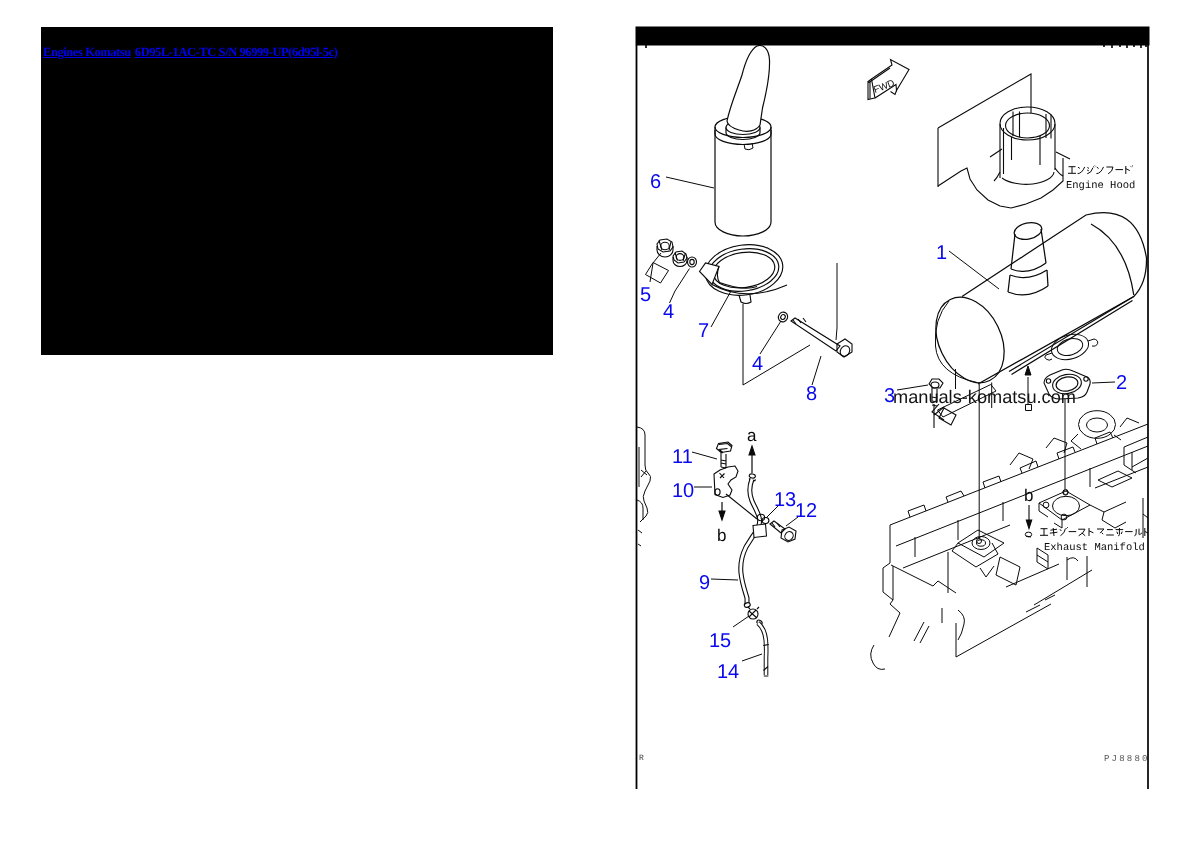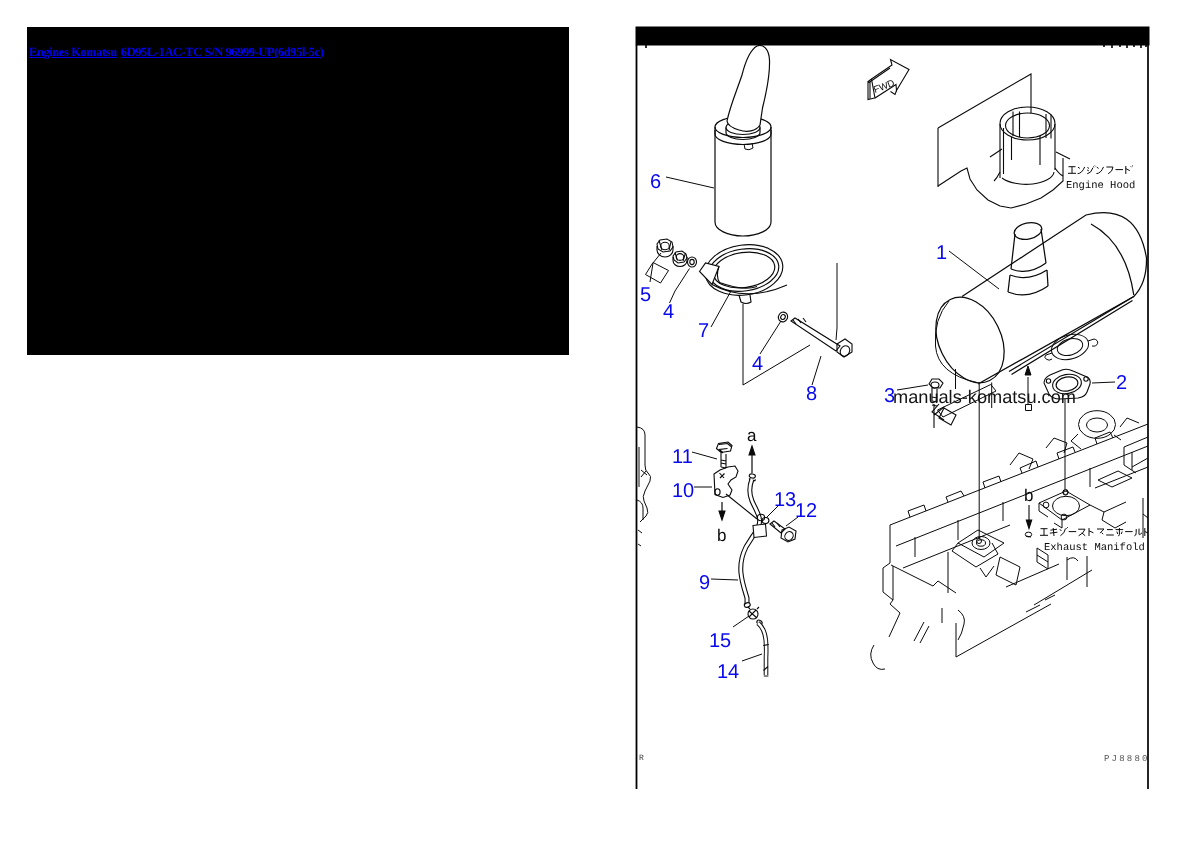--- a/index.html
+++ b/index.html
@@ -1,16 +1,16 @@
 <!DOCTYPE html>
 <html><head>
 <meta charset="utf-8">
 <style>
   html,body{margin:0;padding:0;background:#ffffff;width:1190px;height:842px;overflow:hidden;-webkit-font-smoothing:antialiased;text-rendering:geometricPrecision;}
-  #blackbox{position:absolute;left:27px;top:27px;width:512px;height:328px;background:#000000;will-change:transform;padding-left:30px;}
+  #blackbox{position:absolute;left:41px;top:27px;width:512px;height:328px;background:#000000;will-change:transform;}
   #blackbox a{font-family:"Liberation Serif",serif;font-weight:bold;font-size:12.5px;letter-spacing:-0.42px;color:#0000f2;text-decoration:underline;}
   #blackbox .t{position:absolute;left:2px;top:19px;line-height:12px;white-space:nowrap;}
   #diag{position:absolute;left:0;top:0;width:1190px;height:842px;will-change:transform;}
 </style>
 </head>
 <body>
 <div id="blackbox">
     <div class="t"><a href="#">Engines Komatsu</a> <a href="#">6D95L-1AC-TC S/N 96999-UP(6d95l-5c)</a></div>
   </div>
 <svg id="diag" viewBox="0 0 1190 842" xmlns="http://www.w3.org/2000/svg">

